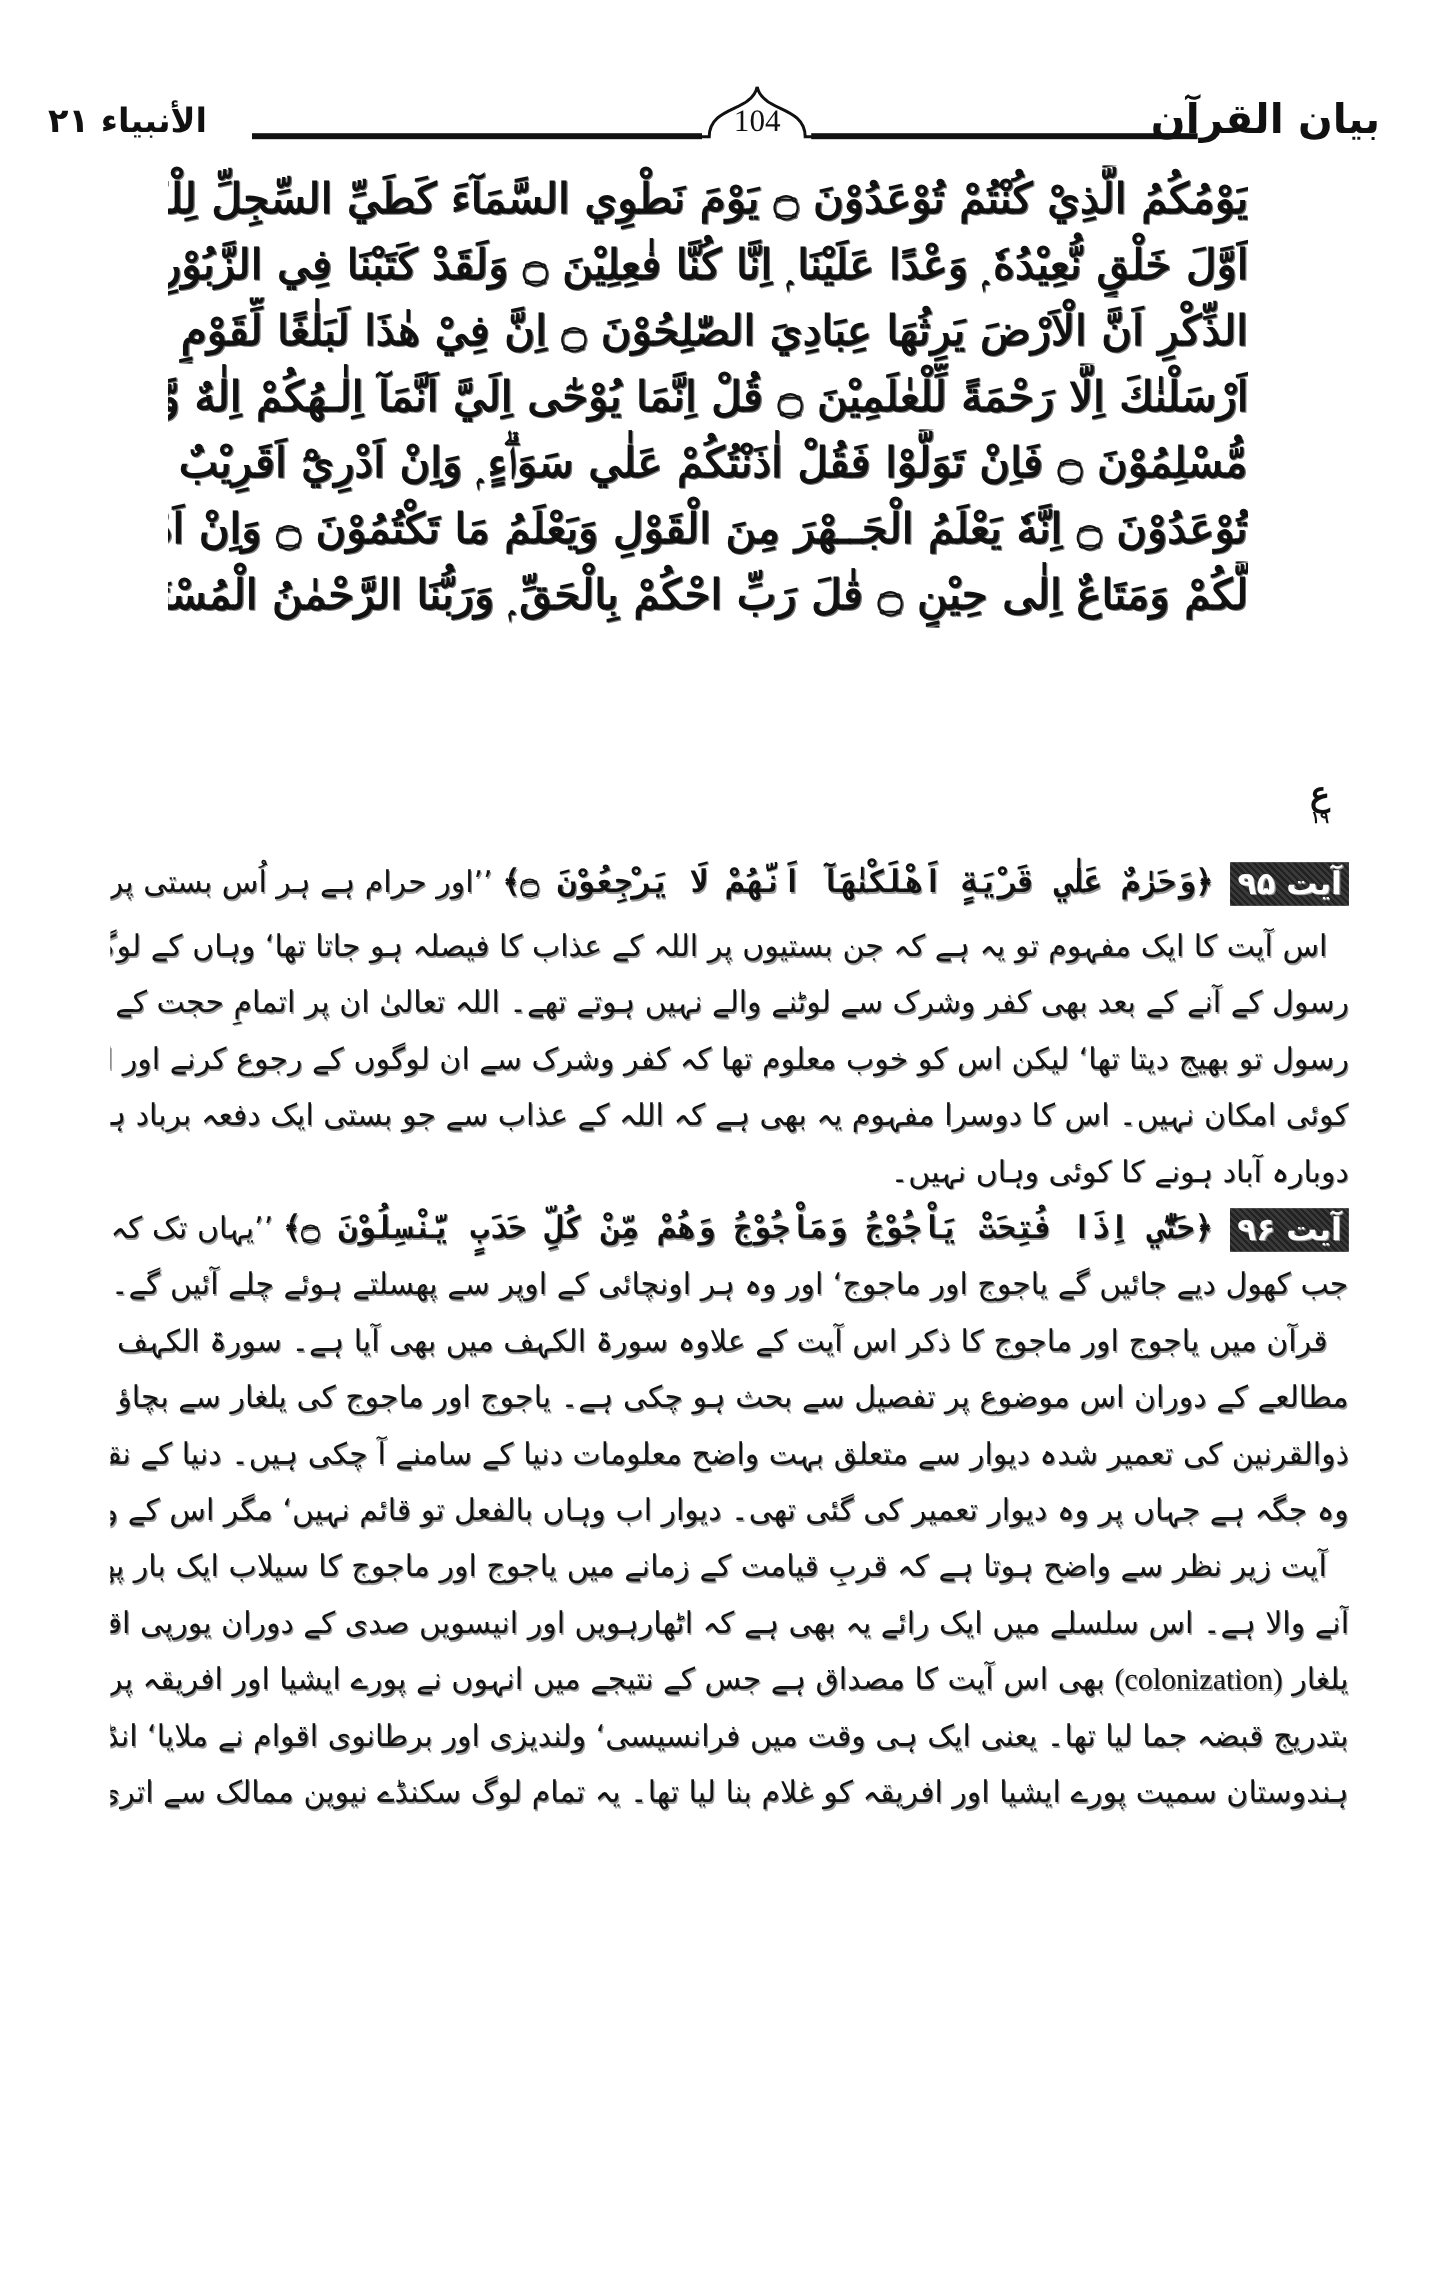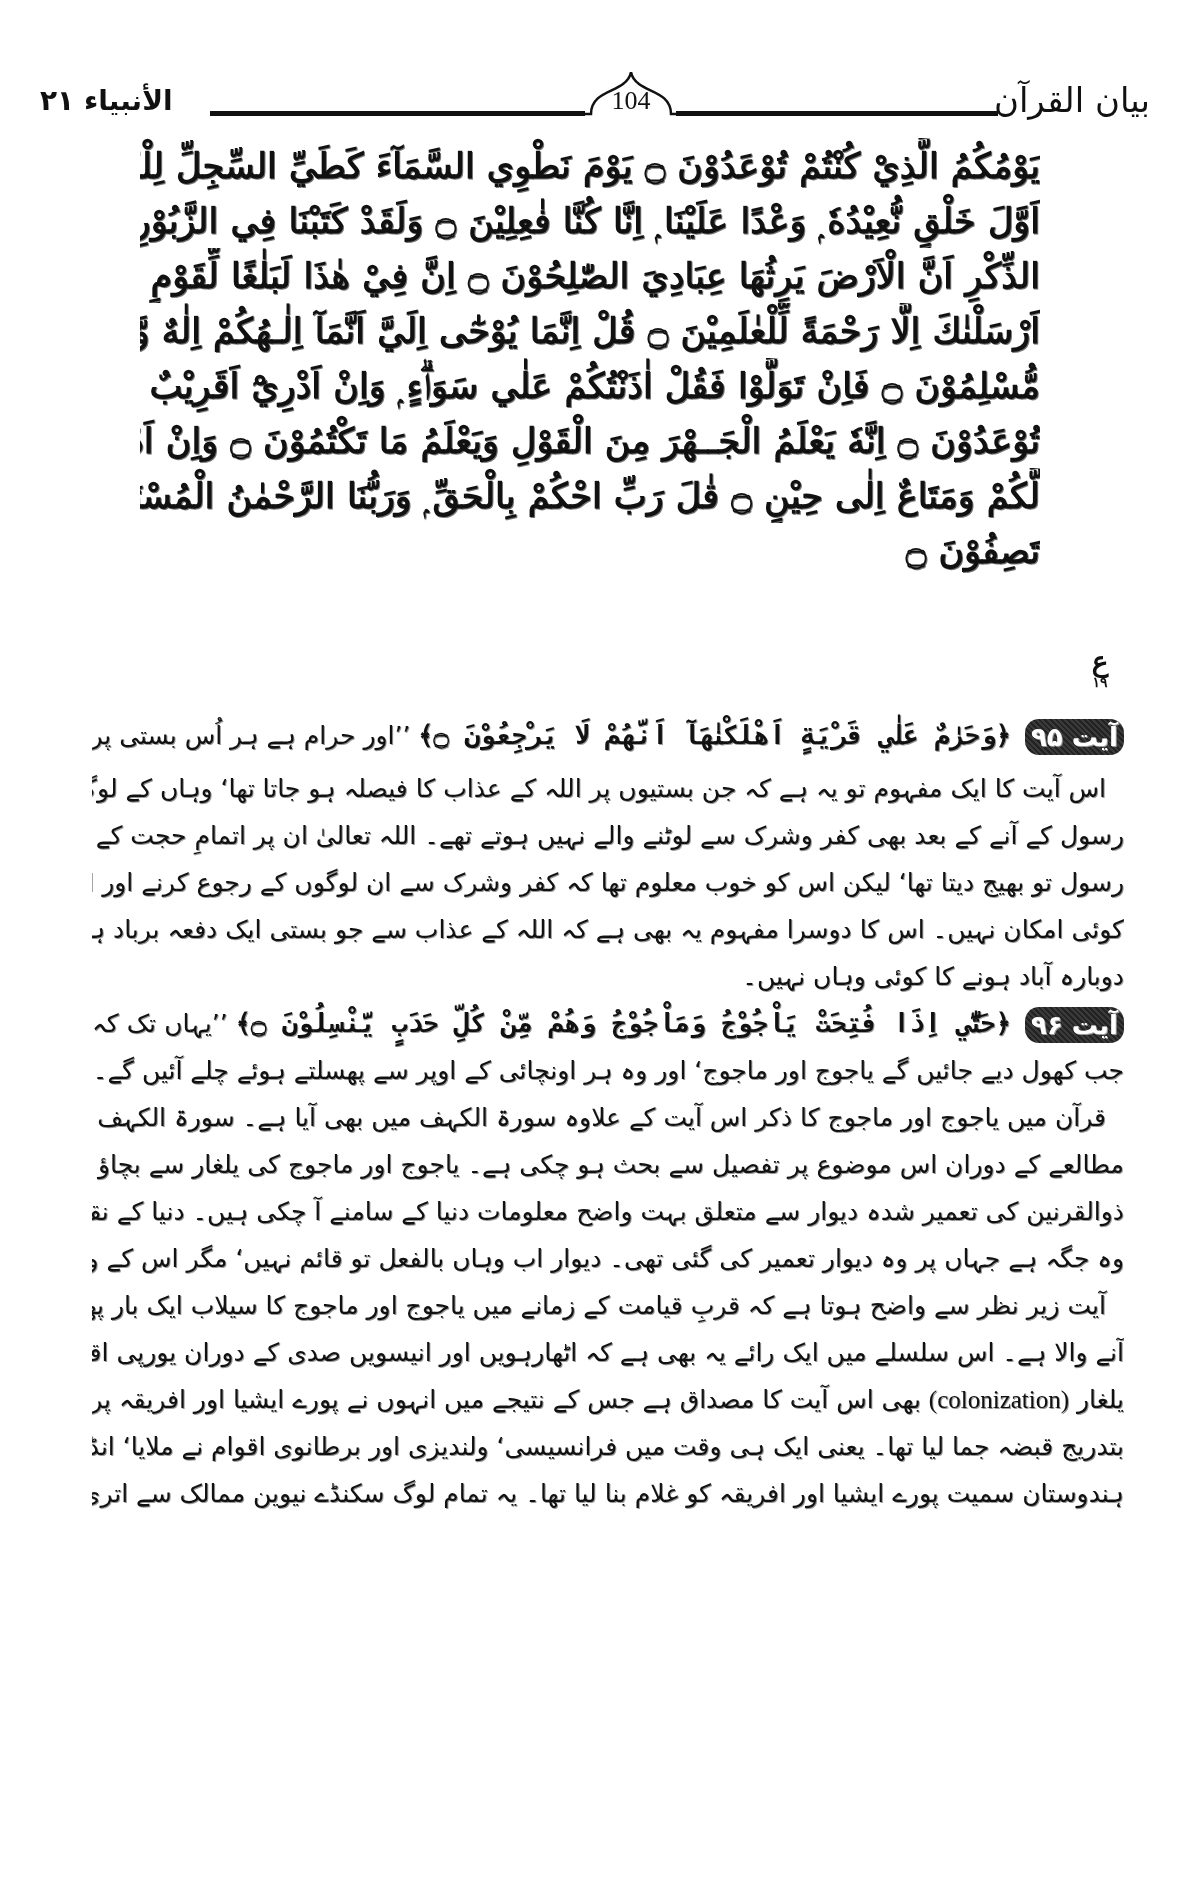--- a/index.html
+++ b/index.html
@@ -8,21 +8,21 @@
     color: #111111;
     font-family: "DejaVu Sans", sans-serif;
   }
   .page { position: absolute; left: 0; top: 0; width: 1128px; height: 1891px; }
 
   
   .header { position: absolute; top: 78px; left: 40px; width: 1110px; height: 50px; }
   .hdr-rule { position: absolute; top: 33px; height: 5px; background: #111; }
   .hdr-rule.left { left: 170px; width: 375px; }
   .hdr-rule.right { left: 636px; width: 322px; }
-  .hdr-book { position: absolute; right: 0; top: 2px; font-size: 34px; font-weight: normal; direction: rtl; letter-spacing: 0; }
+  .hdr-book { position: absolute; right: 0; top: 2px; font-size: 34px; font-weight: bold; direction: rtl; letter-spacing: 0; }
   .hdr-surah { position: absolute; left: 0; top: 6px; font-size: 28px; font-weight: bold; direction: rtl; }
   .hdr-dome { position: absolute; left: 543px; top: -6px; width: 96px; height: 46px; }
   .hdr-dome svg { position: absolute; left: 0; top: 0; }
   .hdr-pagenum { position: absolute; left: 0; width: 96px; top: 14px; text-align: center;
     font-family: Liberation Serif, serif; font-size: 26px; }
 
   
   .ayat-block { position: absolute; top: 138px; left: 140px; width: 900px; direction: rtl; }
   .ayah-line {
     height: 55px; line-height: 55px; font-size: 35px; font-weight: bold;
@@ -43,21 +43,20 @@
   }
   .para-line.last { text-align-last: right; }
   .para-line.indent { padding-right: 18px; }
   .gap { height: 6px; }
 
   .ayah-label {
     display: inline-block; background: #2a2a2a; color: #ffffff;
     font-weight: bold; font-size: 26px; line-height: 36px; padding: 0 6px; margin-left: 6px;
     vertical-align: middle;
     background-image: repeating-linear-gradient(45deg, #3a3a3a 0 2px, #222 2px 4px);
-    border-radius: 14px;
   }
   .quote-ar { font-family: Liberation Mono, monospace; font-weight: bold; font-size: 26px; }
   .latin { font-family: "Liberation Serif", serif; direction: ltr; unicode-bidi: embed; font-size: 25px; }
 </style>
 </head>
 <body>
 
 <div class="page">
 
   <div class="header">
@@ -74,21 +73,20 @@
   </div>
 
   <div class="ayat-block">
     <div class="ayah-line">يَوْمُكُمُ الَّذِيْ كُنْتُمْ تُوْعَدُوْنَ ۝ يَوْمَ نَطْوِي السَّمَآءَ كَطَيِّ السِّجِلِّ لِلْكُتُبِ ۭ كَمَا بَدَاْنَآ</div>
     <div class="ayah-line">اَوَّلَ خَلْقٍ نُّعِيْدُهٗ ۭ وَعْدًا عَلَيْنَا ۭ اِنَّا كُنَّا فٰعِلِيْنَ ۝ وَلَقَدْ كَتَبْنَا فِي الزَّبُوْرِ مِنْۢ بَعْدِ</div>
     <div class="ayah-line">الذِّكْرِ اَنَّ الْاَرْضَ يَرِثُهَا عِبَادِيَ الصّٰلِحُوْنَ ۝ اِنَّ فِيْ هٰذَا لَبَلٰغًا لِّقَوْمٍ عٰبِدِيْنَ ۭ وَمَآ</div>
     <div class="ayah-line">اَرْسَلْنٰكَ اِلَّا رَحْمَةً لِّلْعٰلَمِيْنَ ۝ قُلْ اِنَّمَا يُوْحٰٓى اِلَيَّ اَنَّمَآ اِلٰـهُكُمْ اِلٰهٌ وَّاحِدٌ ۚ فَهَلْ اَنْتُمْ</div>
     <div class="ayah-line">مُّسْلِمُوْنَ ۝ فَاِنْ تَوَلَّوْا فَقُلْ اٰذَنْتُكُمْ عَلٰي سَوَاۗءٍ ۭ وَاِنْ اَدْرِيْٓ اَقَرِيْبٌ اَمْ بَعِيْدٌ مَّا</div>
     <div class="ayah-line">تُوْعَدُوْنَ ۝ اِنَّهٗ يَعْلَمُ الْجَــهْرَ مِنَ الْقَوْلِ وَيَعْلَمُ مَا تَكْتُمُوْنَ ۝ وَاِنْ اَدْرِيْ لَعَلَّهٗ فِتْنَةٌ</div>
     <div class="ayah-line">لَّكُمْ وَمَتَاعٌ اِلٰى حِيْنٍ ۝ قٰلَ رَبِّ احْكُمْ بِالْحَقِّ ۭ وَرَبُّنَا الرَّحْمٰنُ الْمُسْتَعَانُ عَلٰي مَا</div>
-    <div class="ayah-line last">تَصِفُوْنَ ۝</div>
   </div>
   <div class="ruku-marker">
     <span>ع</span>
     <small>۱۹</small>
   </div>
 
   <div class="commentary">
 
     <div class="para-line">
       <span class="ayah-label">آیت ۹۵</span>

